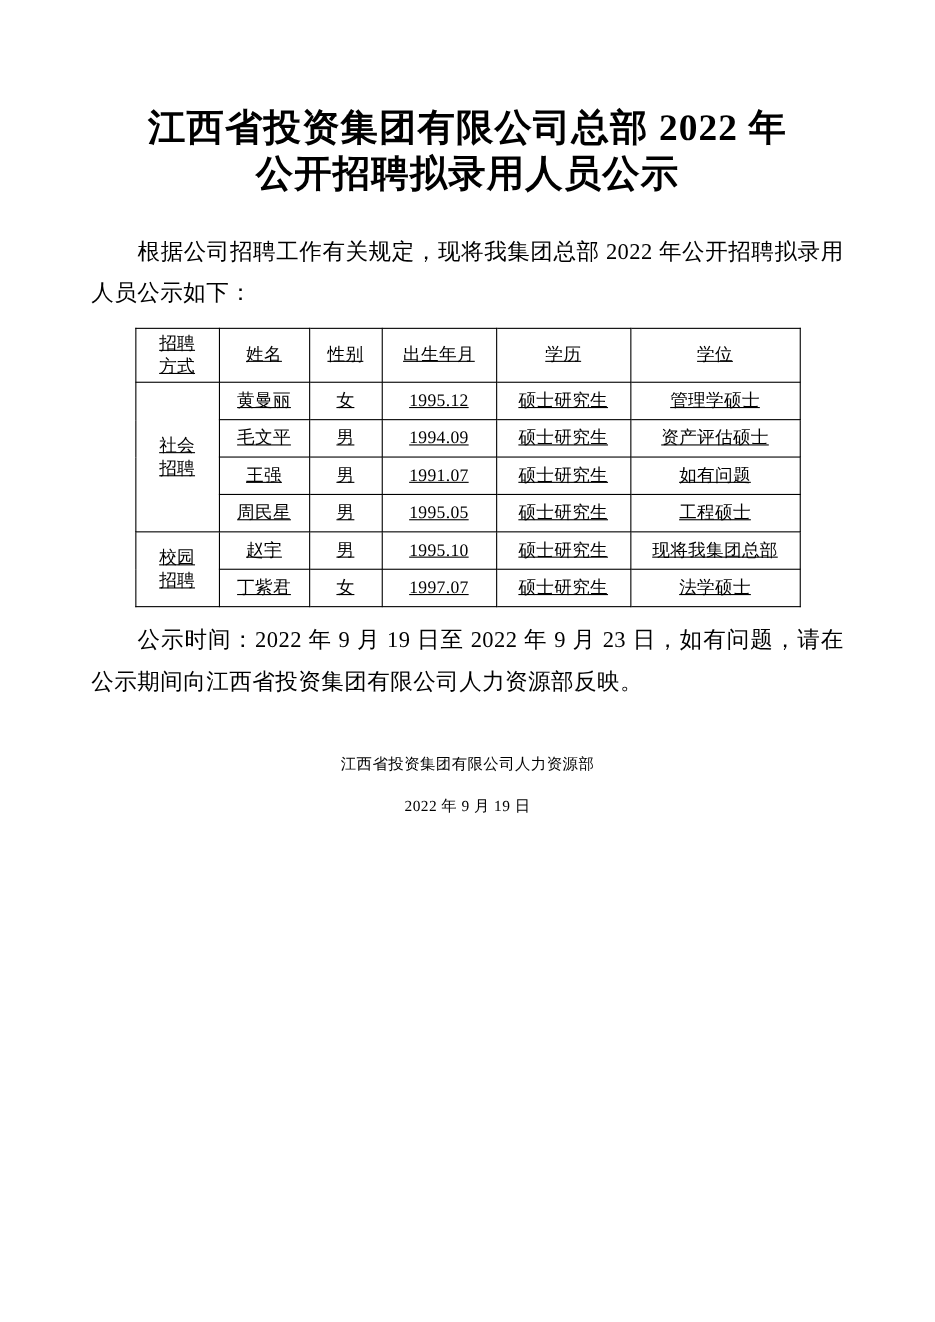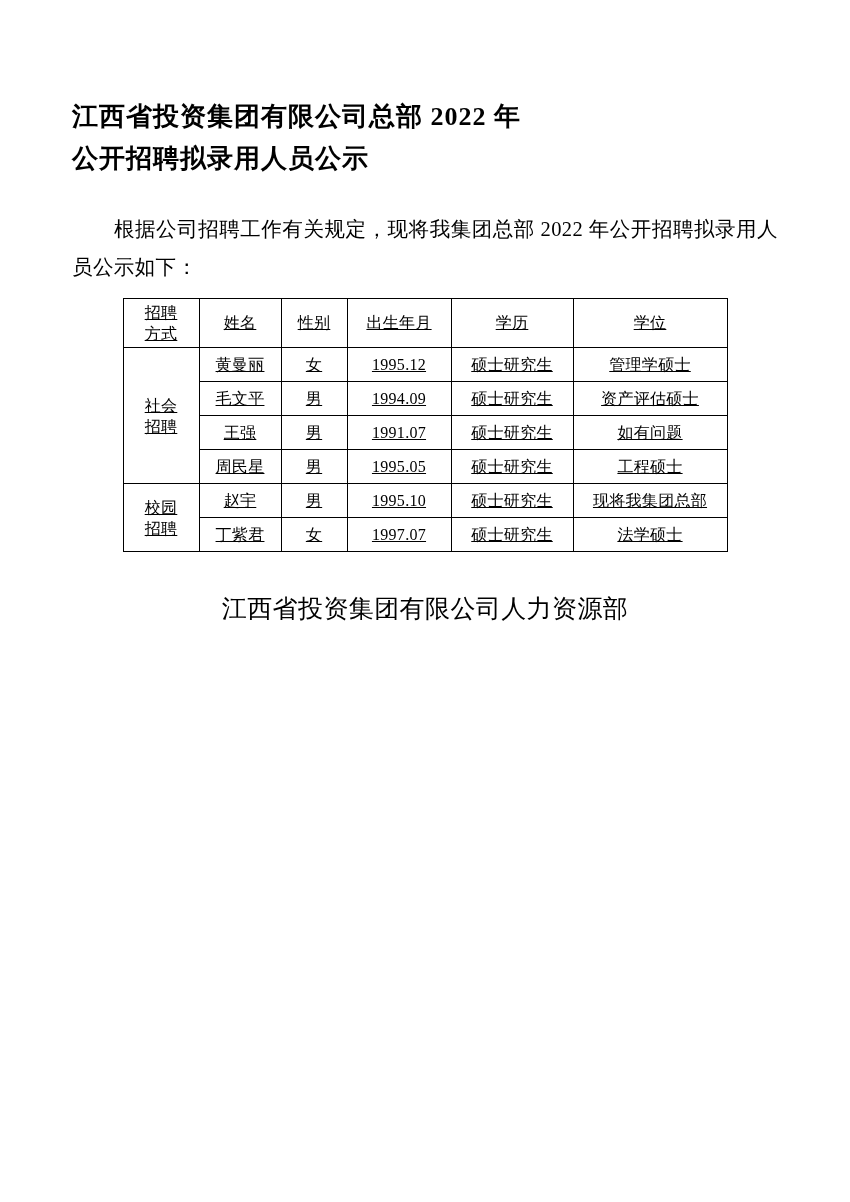--- a/index.html
+++ b/index.html
@@ -15,35 +15,35 @@
     position: relative;
   }
   .page {
     width: 850px;
     height: 1202px;
     box-sizing: border-box;
     padding: 96px 72px 0 72px;
     position: relative;
   }
   .doc-title {
-    text-align: left;
+    text-align: center;
     font-weight: bold;
-    font-size: 26px;
+    font-size: 34px;
     line-height: 42px;
     letter-spacing: 1px;
     margin: 0 0 30px 0;
   }
   .doc-title .tline {
     display: block;
   }
   .para {
     font-size: 20.5px;
     line-height: 38px;
     text-align: justify;
-    margin: 0;
+    margin: 11px;
     letter-spacing: 0.4px;
   }
   .indent {
     text-indent: 2.05em;
   }
   table.people {
     border-collapse: collapse;
     width: 604px;
     margin: 12px auto 10px auto;
     table-layout: fixed;
@@ -72,21 +72,21 @@
   .two-line {
     line-height: 21px;
   }
   .num {
     font-family: "Liberation Serif", "DejaVu Serif", serif;
     margin-left: 32px;
   }
   .footer {
     margin-top: 38px;
     text-align: center;
-    font-size: 25px;
+    font-size: 14px;
     line-height: 38px;
     letter-spacing: 0.4px;
   }
   .footer .sign {
     display: block;
   }
   .footer .date {
     display: block;
   }
 </style>
@@ -177,18 +177,20 @@
       <tr>
         <td>丁紫君</td>
         <td>女</td>
         <td class="num">1997.07</td>
         <td>硕士研究生</td>
         <td>法学硕士</td>
       </tr>
     </tbody>
   </table>
 
+  <p class="para indent">公示时间：2022 年 9 月 19 日至 2022 年 9 月 23 日，如有问题，请在公示期间向江西省投资集团有限公司人力资源部反映。</p>
 
   <div class="footer">
     <span class="sign">江西省投资集团有限公司人力资源部</span>
+    <span class="date">2022 年 9 月 19 日</span>
   </div>
 
 </div>
 
 </body></html>

